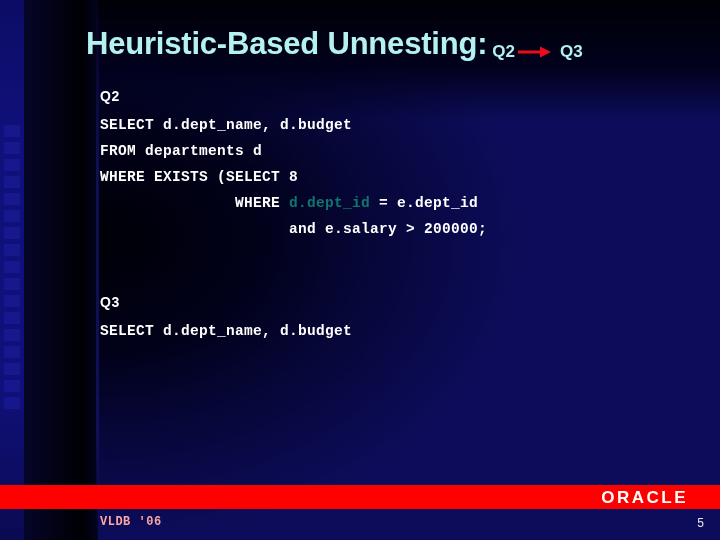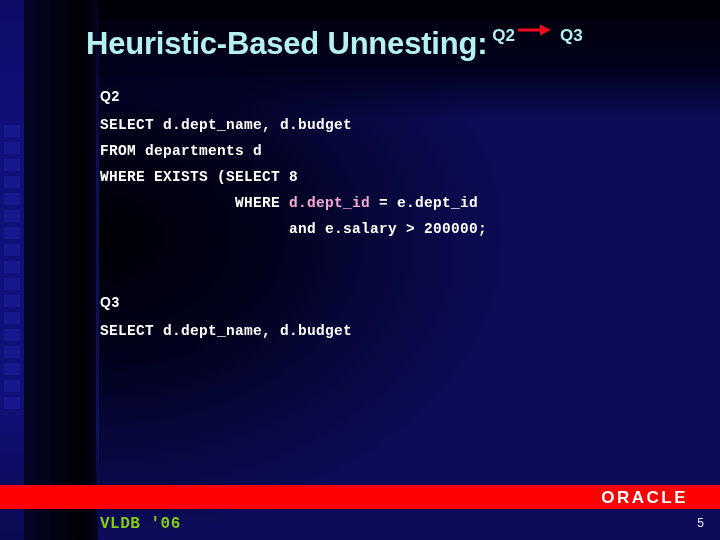--- a/index.html
+++ b/index.html
@@ -66,21 +66,21 @@
     opacity: 0.75;
     border-radius: 1px;
   }
 
   
   .title-row {
     position: absolute;
     left: 86px;
     top: 26px;
     display: flex;
-    align-items: flex-start;
+    align-items: flex-end;
     white-space: nowrap;
   }
   .title-main {
     font-size: 31px;
     font-weight: bold;
     color: #b4f2f0;
     letter-spacing: -0.2px;
   }
   .title-q {
     font-size: 17px;
@@ -116,21 +116,21 @@
     font-weight: bold;
     color: #ffffff;
     margin-bottom: 8px;
     letter-spacing: 0.5px;
   }
   .code-line {
     white-space: pre;
     line-height: 26px;
     height: 26px;
   }
-  .hl-green { color: #f9a8d4; margin-top: 28px; }
+  .hl-green { color: #0f766e; margin-top: 28px; }
   .hl-red {
     color: #ee0b1c;
     font-size: 18px;
     font-weight: bold;
   }
 
   
   .red-bar {
     position: absolute;
     left: 0;
@@ -148,23 +148,23 @@
     color: #ffffff;
     letter-spacing: 2.5px;
     font-family: "Liberation Sans", sans-serif;
     margin-left: 28px;
   }
   .footer-text {
     position: absolute;
     left: 100px;
     top: 515px;
     font-family: "Liberation Mono", "DejaVu Sans Mono", monospace;
-    font-size: 16px;
-    font-weight: bold;
-    color: #84cc16;
+    font-size: 12px;
+    font-weight: bold;
+    color: #fca5a5;
     letter-spacing: 0.5px;
   }
   .page-number {
     position: absolute;
     right: 16px;
     top: 516px;
     font-size: 12px;
     color: #e8e8e8;
     font-family: "Liberation Sans", sans-serif;
   }

